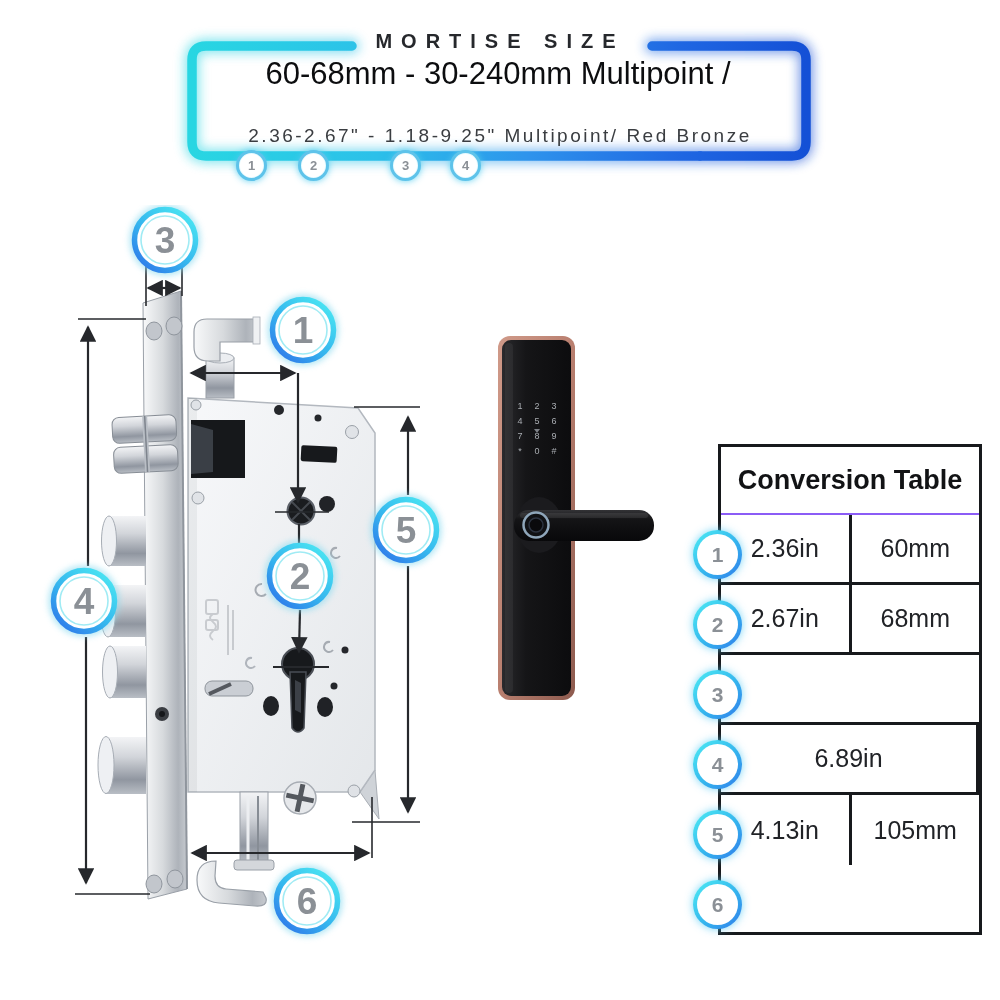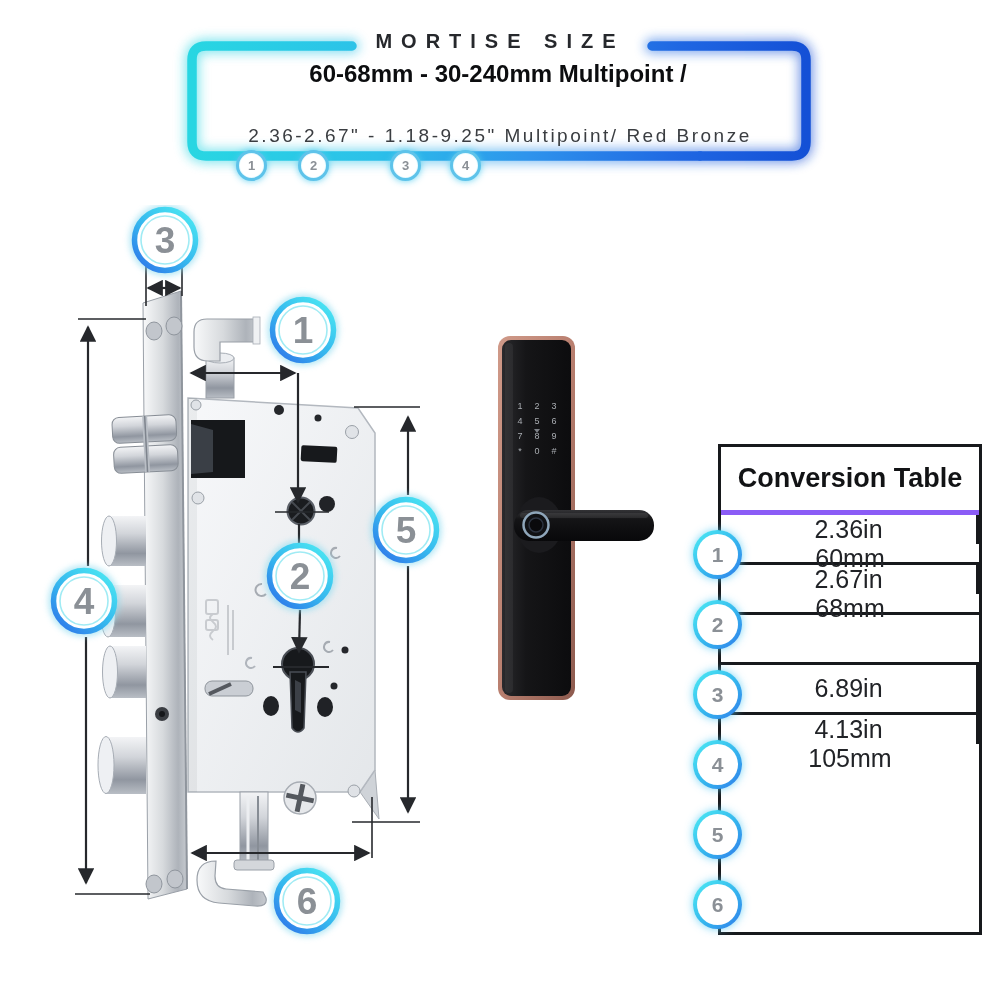--- a/index.html
+++ b/index.html
@@ -2,34 +2,34 @@
 <html><head>
 <meta charset="utf-8">
 <style>
   html,body{margin:0;padding:0;background:#fff;}
   .canvas{position:relative;width:1000px;height:1000px;background:#ffffff;overflow:hidden;
           font-family:"Liberation Sans",sans-serif;padding-left:21px;}
   .abs{position:absolute;}
   
   .kicker{left:0;top:30px;width:1000px;text-align:center;font-size:20px;font-weight:600;
           letter-spacing:9px;color:#26282c;}
-  .title{left:190px;top:57px;width:616px;text-align:center;font-size:24px;line-height:33px;
-         font-weight:bold;color:#0c0d0f;}
+  .title{left:190px;top:57px;width:616px;text-align:center;font-size:31px;line-height:33px;
+         font-weight:normal;color:#0c0d0f;}
   .subtitle{left:110px;top:125px;width:780px;text-align:center;font-size:19px;
             letter-spacing:2.5px;color:#3a3d41;font-weight:500;}
   .hmark{width:25px;height:25px;border-radius:50%;background:#fff;border:3px solid #5ec3ea;
          box-shadow:0 0 7px rgba(82,205,240,.9), inset 0 0 0 1px #e8fbff;
          color:#8b9096;font-size:13px;font-weight:bold;display:flex;align-items:center;
          justify-content:center;z-index:5;}
   
   .ctable{left:718px;top:444px;width:264px;height:491px;background:#fff;
           border:3px solid #17191c;box-sizing:border-box;z-index:2;}
-  .ctable .thead{height:68px;border-bottom:5px solid #8b5cf6;box-sizing:border-box;display:flex;
+  .ctable .thead{height:68px;border-bottom:2px solid #8b5cf6;box-sizing:border-box;display:flex;
           align-items:center;justify-content:center;font-size:27px;font-weight:bold;color:#121315;}
-  .trow{height:50px;display:flex;box-sizing:border-box;border-bottom:3px solid #17191c;flex-direction:column;}
+  .trow{height:70px;display:flex;box-sizing:border-box;border-bottom:3px solid #17191c;}
   .trow:last-child{border-bottom:none;}
   .tcell{flex:1;display:flex;align-items:center;justify-content:center;font-size:25px;
          color:#212327;box-sizing:border-box;}
   .tcell.in{border-right:3px solid #17191c;}
   .tmark{position:absolute;width:41px;height:41px;border-radius:50%;
          border:4px solid transparent;
          background:linear-gradient(#fff,#fff) padding-box,
                     linear-gradient(135deg,#49e3f2 10%,#35b5ee 55%,#2f7bea 100%) border-box;
          box-shadow:0 0 9px rgba(90,205,245,.8);
          color:#8b9096;font-size:21px;font-weight:bold;display:flex;align-items:center;

